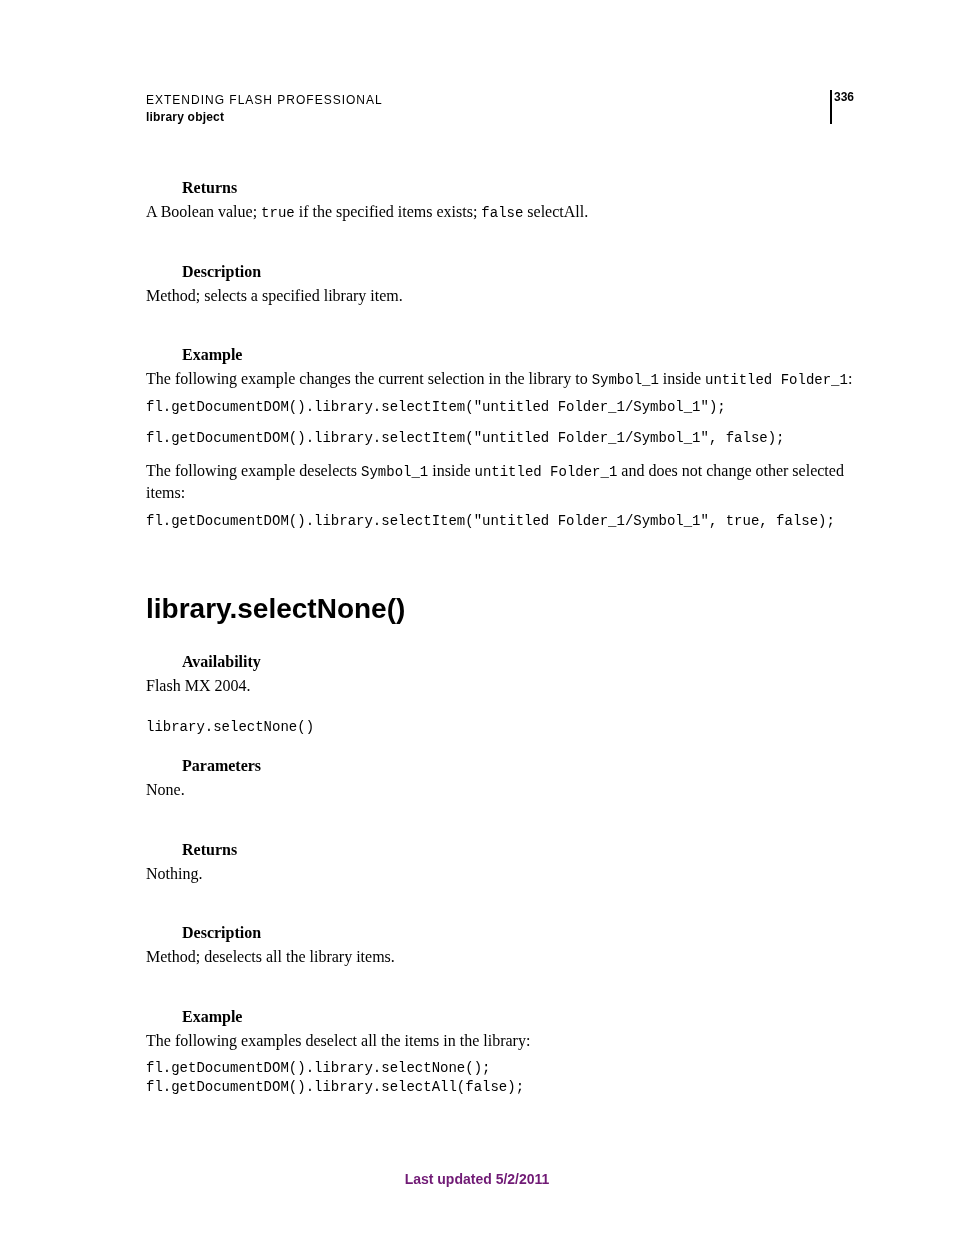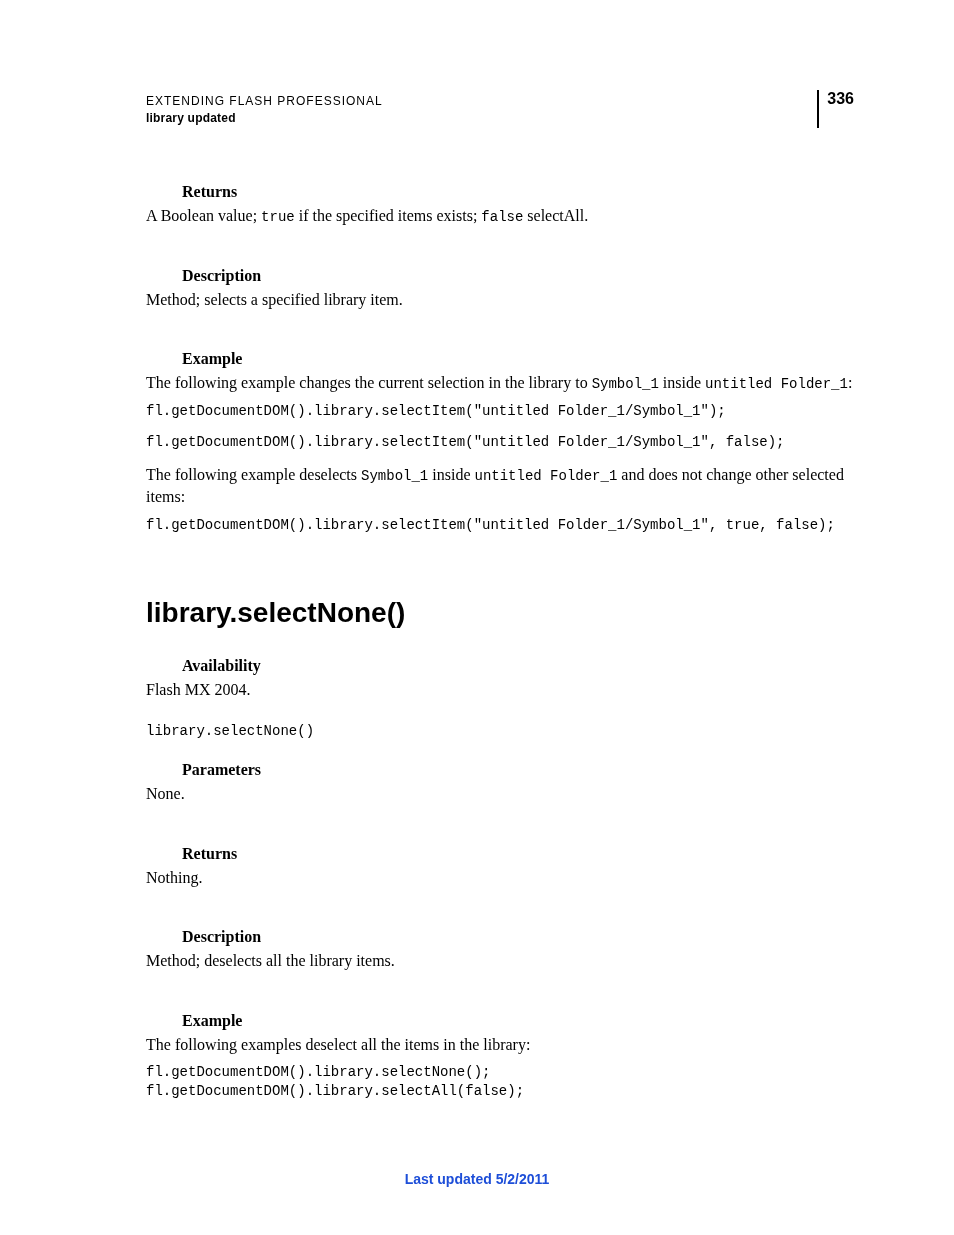--- a/index.html
+++ b/index.html
@@ -10,44 +10,44 @@
     width: 954px;
     height: 1235px;
     position: relative;
   }
   .page {
     padding: 90px 100px 0 146px;
   }
   .header-row {
     display: flex;
     justify-content: space-between;
-    align-items: center;
+    align-items: flex-end;
     margin-bottom: 55px;
   }
   .header-left {
     font-family: "Myriad Pro", "Helvetica Neue", Arial, sans-serif;
     font-size: 12px;
     letter-spacing: 0.5px;
     color: #000;
   }
   .header-line1 {
     font-weight: 400;
     letter-spacing: 1px;
   }
   .header-line2 {
     font-weight: 700;
     margin-top: 3px;
     letter-spacing: 0.2px;
   }
   .page-number {
     font-family: "Myriad Pro", "Helvetica Neue", Arial, sans-serif;
     font-weight: 700;
-    font-size: 16px;
+    font-size: 12px;
     border-left: 2px solid #000;
-    padding-left: 8px;
+    padding-left: 2px;
     padding-bottom: 20px;
   }
   .section-label {
     font-weight: 700;
     font-size: 16px;
     margin-top: 20px;
     margin-bottom: 4px;
     margin-left: 36px;
   }
   .body-text {
@@ -79,32 +79,32 @@
   }
   .footer {
     position: absolute;
     bottom: 48px;
     left: 0;
     right: 0;
     text-align: center;
     font-family: "Myriad Pro", "Helvetica Neue", Arial, sans-serif;
     font-weight: 700;
     font-size: 14px;
-    color: #1d4ed8;
+    color: #701a75;
   }
 </style>
 </head>
 <body>
 
 <div class="page">
 
   <div class="header-row">
     <div class="header-left">
       <div class="header-line1">EXTENDING FLASH PROFESSIONAL</div>
-      <div class="header-line2">library updated</div>
+      <div class="header-line2">library object</div>
     </div>
     <div class="page-number">336</div>
   </div>
 
   <div class="section-label">Returns</div>
   <div class="body-text">
     <span>A Boolean value; </span><span class="code-inline">true</span><span> if the specified items exists; </span><span class="code-inline">false</span><span> selectAll.</span>
   </div>
 
   <div class="gap"></div>

